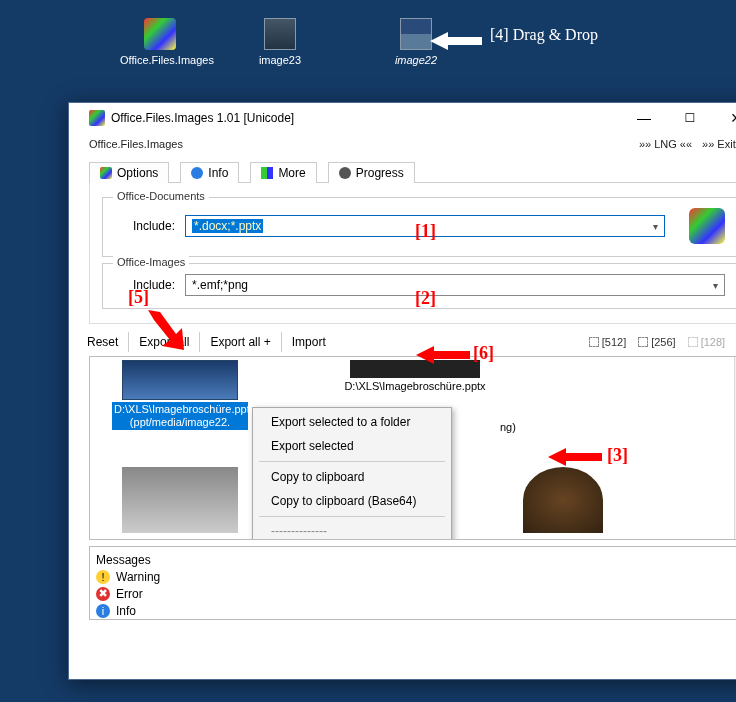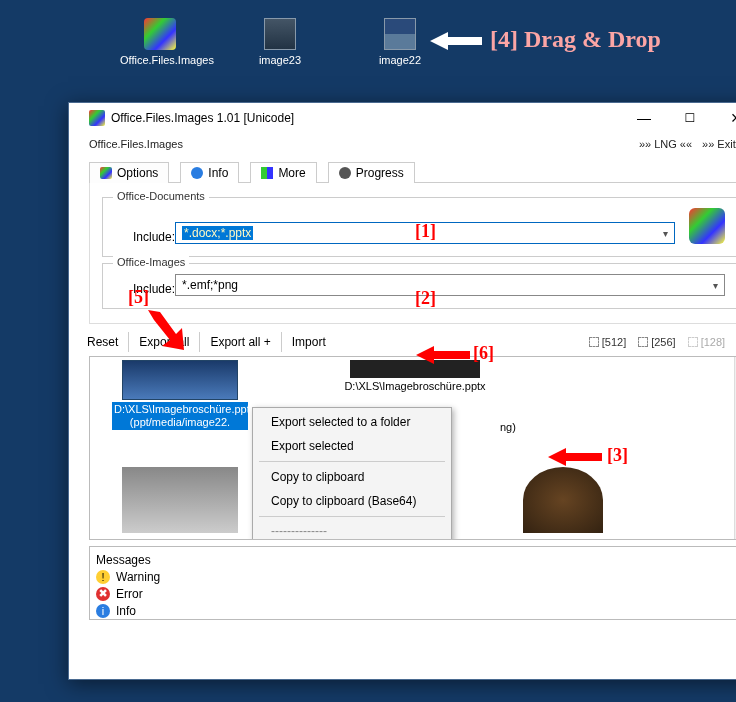--- a/index.html
+++ b/index.html
@@ -13,21 +13,21 @@
   }
   
   .desktop-icon { position: absolute; width: 80px; text-align: center; color: #fff; }
   .desktop-icon .ico { width: 32px; height: 32px; margin: 0 auto 4px; }
   .desktop-icon .lbl { font-size: 11px; }
   .ico-app { background: linear-gradient(135deg,#f33,#3c3,#33f,#ff3); border-radius: 4px; }
   .ico-img1 { background: linear-gradient(#456,#234); border:1px solid #89a; }
   .ico-img2 { background: linear-gradient(#2a4a7a 50%, #5a7a9a 50%); border:1px solid #89a; }
   
   .anno { position: absolute; color: #f00; font-weight: bold; font-size: 18px; font-family: "Comic Sans MS", cursive; }
-  .anno-white { position: absolute; color: #fca5a5; font-weight: bold; font-size: 24px; font-family: "Comic Sans MS", cursive; }
+  .anno-white { position: absolute; color: #ffffff; font-weight: normal; font-size: 16px; font-family: "Comic Sans MS", cursive; }
   .arrow-red svg polygon, .arrow-red svg path { fill: #f00; }
   .arrow-white svg polygon, .arrow-white svg path { fill: #fff; }
   
   .window {
     position: absolute; left: 68px; top: 102px;
     width: 692px; height: 578px;
     background: #fff;
     border: 1px solid #4a6a90;
     box-shadow: 0 4px 20px rgba(0,0,0,.5);
     padding-left: 12px;
@@ -39,21 +39,21 @@
   .winbtn { width:46px; height:30px; display:flex; align-items:center; justify-content:center; font-size:14px; }
   .menubar { height: 22px; display:flex; align-items:center; padding: 0 8px; font-size:11px; color:#222; justify-content:space-between; }
   .menubar .right { display:flex; gap:10px;}
   .tabstrip { margin: 6px 8px 0 8px; border-bottom:1px solid #ccc; display:flex; gap:11px; font-size:12px; }
   .tab { background:#fff; border:1px solid #ccc; border-bottom:none; padding:3px 10px; display:flex; align-items:center; gap:5px; position:relative; top:1px; }
   .tab.active { background:#fdfdfd; }
   .tab .ti { width:12px; height:12px; display:inline-block; }
   .pane { margin: 0 8px 8px 8px; border:1px solid #ddd; border-top:none; padding:8px; }
   .groupbox { border:1px solid #ccc; margin:6px 4px; padding: 10px 12px 12px 12px; position:relative; }
   .groupbox .legend { position:absolute; top:-8px; left:10px; background:#fff; padding:0 4px; font-size:11px; color:#333;}
-  .frow { display:flex; align-items:flex-end; }
+  .frow { display:flex; align-items:center; gap:10px; }
   .frow label { width:60px; text-align:right; font-size:12px;}
   .combo { flex:1; height:22px; border:1px solid #0067c0; display:flex; align-items:center; padding:0 6px; font-size:12px; position:relative; background:#fff;}
   .combo.sel .txt { background:#0078d7; color:#fef9c3; padding:0 2px;}
   .combo .chev { margin-left:auto; font-size:10px; color:#555;}
   .combo2 { border-color:#888;}
   .big-icon { width:36px; height:36px; background: linear-gradient(135deg,#f33,#3c3,#33f,#ff3); border-radius:6px; margin-left:14px;}
   .toolbar2 { display:flex; align-items:center; gap:0; margin: 4px 6px; font-size:12px;}
   .tbtn { padding:3px 10px; border-right:1px solid #ccc;}
   .tbtn:first-child{ padding-left:0;}
   .spacer{flex:1;}
@@ -90,21 +90,21 @@
 <body>
 
 <div class="desktop-icon" style="left:120px; top:18px;">
   <div class="ico ico-app"></div>
   <div class="lbl">Office.Files.Images</div>
 </div>
 <div class="desktop-icon" style="left:240px; top:18px;">
   <div class="ico ico-img1"></div>
   <div class="lbl">image23</div>
 </div>
-<div class="desktop-icon" style="left:360px; top:18px;">
+<div class="desktop-icon" style="left:376px; top:18px;font-style:italic;">
   <div class="ico ico-img2"></div>
   <div class="lbl">image22</div>
 </div>
 
 <div class="anno-white" style="left:490px; top:26px;">[4] Drag &amp; Drop</div>
 <div class="arrow-white" style="position:absolute; left:430px; top:30px;">
   <svg width="52" height="22">
       <polygon points="0,11 18,2 18,7 52,7 52,15 18,15 18,20"></polygon>
     </svg>
 </div>

